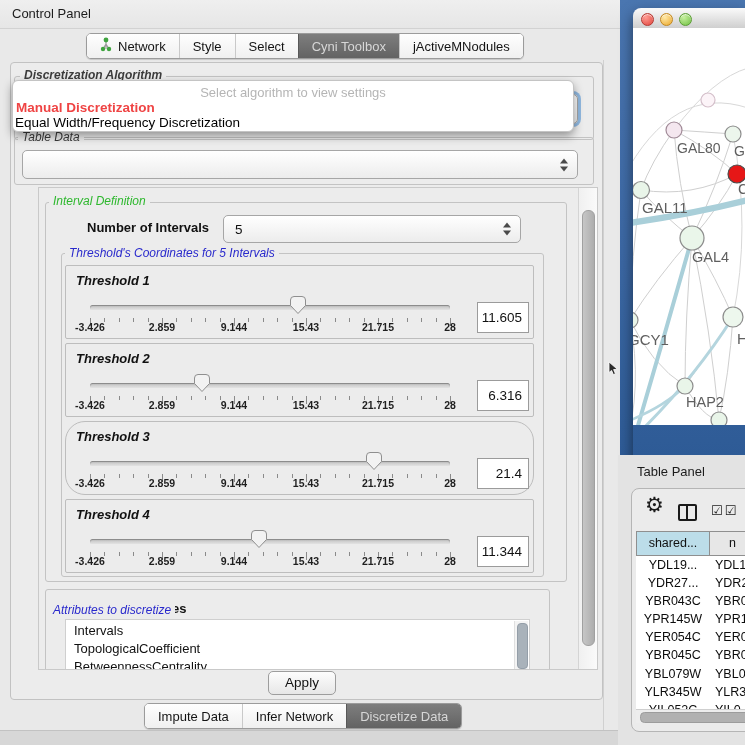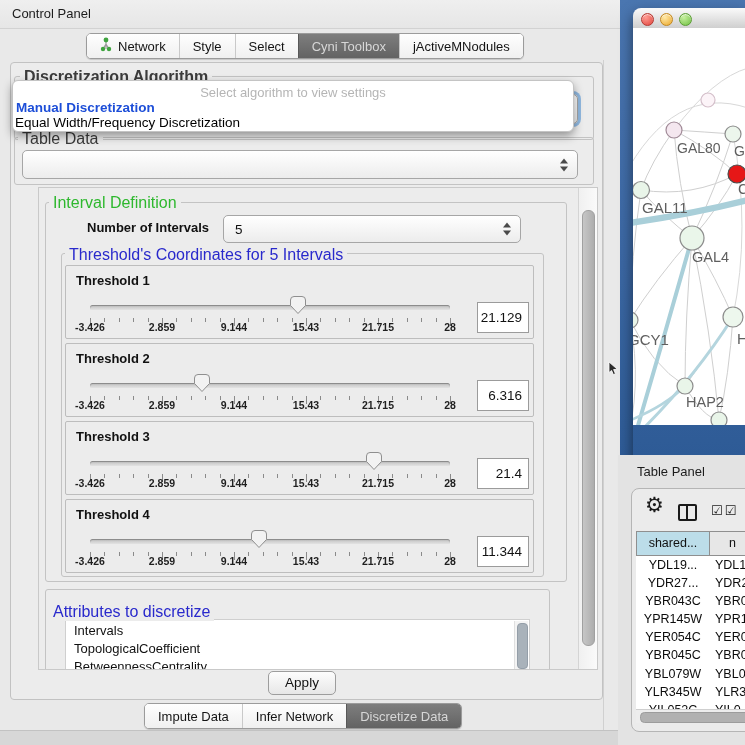--- a/index.html
+++ b/index.html
@@ -18,42 +18,42 @@
   .segbar{position:absolute;display:flex;height:24px;border:1px solid #9b9b9b;border-radius:5px;overflow:hidden;box-shadow:0 1px 1px rgba(0,0,0,.15);background:#fff;}
   .seg{display:flex;align-items:center;justify-content:center;font-size:13px;color:#141414;padding:0 13px;border-left:1px solid #c9c9c9;background:linear-gradient(#fefefe,#f0f0f0);white-space:nowrap;}
   .seg:first-child{border-left:none;}
   .seg.selected{background:linear-gradient(#7e7e7e,#636363);color:#d7d7d7;border-left-color:#585858;}
   .seg .tabicon{margin-right:6px;display:inline-block;}
 
   
   .content-panel{position:absolute;left:10px;top:62px;width:591px;height:636px;background:#ececec;border:1px solid #c2c2c2;border-radius:4px;}
 
   .tgroup{position:absolute;border:1px solid #c3c3c3;border-radius:3px;}
-  .tgroup-label{position:absolute;font-size:16px;background:#ececec;padding:0 4px;white-space:nowrap;z-index:2;}
+  .tgroup-label{position:absolute;font-size:12px;background:#ececec;padding:0 4px;white-space:nowrap;z-index:2;font-style:italic;}
   .lbl-dark{color:#3c3c3c;font-weight:bold;}
   .lbl-green{color:#2eb82e;}
   .lbl-blue{color:#2929cc;}
 
   .combo{position:absolute;background:linear-gradient(#ffffff,#ececec);border:1px solid #a6a6a6;border-radius:5px;}
   .combo .cval{position:absolute;left:11px;top:50%;transform:translateY(-50%);font-size:13.5px;color:#111;white-space:nowrap;}
   .combo-arrows{position:absolute;right:9px;top:50%;transform:translateY(-50%);}
   .arr-up{width:0;height:0;border-left:4px solid transparent;border-right:4px solid transparent;border-bottom:5px solid #4a4a4a;margin-bottom:3px;}
   .arr-down{width:0;height:0;border-left:4px solid transparent;border-right:4px solid transparent;border-top:5px solid #4a4a4a;}
   .combo.focused{box-shadow:0 0 0 3px rgba(95,156,217,.65);}
 
   
   .viewport{position:absolute;left:38px;top:187px;width:558px;height:481px;border:1px solid #c9c9c9;background:#ececec;overflow:hidden;}
   .vscroll-track{position:absolute;left:539px;top:0;width:18px;height:481px;background:linear-gradient(90deg,#f0f0f0,#fafafa);border-left:1px solid #d4d4d4;}
   .vscroll-thumb{position:absolute;left:3px;top:22px;width:11px;height:434px;border-radius:6px;background:linear-gradient(90deg,#c6c6c6,#adadad);border:1px solid #a0a0a0;}
 
   .bold13{font-size:13px;font-weight:bold;color:#111;}
 
   
   .tbox{position:absolute;left:26px;width:467px;height:72px;border:1px solid #bdbdbd;border-radius:2px;}
-  .tlabel{position:absolute;left:10px;top:7px;font-size:13px;font-weight:bold;color:#111;}
+  .tlabel{position:absolute;left:10px;top:7px;font-size:13px;font-weight:bold;color:#111;font-style:italic;}
   .track{position:absolute;left:24px;top:39px;width:360px;height:5px;border-radius:3px;background:linear-gradient(#bdbdbd,#e3e3e3);box-shadow:inset 0 1px 1px rgba(0,0,0,.3);}
   .thumb{position:absolute;top:29px;}
   .ticks{position:absolute;left:0;top:0;width:100%;height:100%;}
   .tick{position:absolute;top:52px;width:1px;background:#8a8a8a;}
   .tick.minor{height:4px;}
   .tick.major{height:8px;}
   .ticklabel{position:absolute;top:55px;width:50px;margin-left:-25px;text-align:center;font-size:10.5px;font-weight:bold;color:#1f1f1f;}
   .tvalue{position:absolute;left:411px;top:36px;width:44px;height:29px;background:#fff;border:1px solid #9b9b9b;font-size:13.5px;color:#111;text-align:right;line-height:29px;padding-right:6px;}
 
   
@@ -62,21 +62,21 @@
   .list-scroll{position:absolute;right:1px;top:1px;width:13px;height:50px;background:#f4f4f4;border-left:1px solid #e0e0e0;}
   .list-thumb{position:absolute;left:2px;top:2px;width:9px;height:44px;border-radius:4px;background:#a9b2ba;border:1px solid #949ea8;}
 
   .apply-btn{position:absolute;left:268px;top:671px;width:66px;height:22px;background:linear-gradient(#fdfdfd,#e7e7e7);border:1px solid #9d9d9d;border-radius:5px;font-size:13.5px;color:#111;text-align:center;line-height:21px;}
 
   .bottom-strip{position:absolute;left:0;top:730px;width:620px;height:15px;background:#d7d7d7;border-top:1px solid #c2c2c2;}
 
   
   .algo-popup{position:absolute;left:12px;top:80px;width:560px;height:50px;background:#fff;border:1px solid #c4c4c4;border-radius:6px;box-shadow:0 4px 10px rgba(0,0,0,.38);z-index:50;}
   .popup-hint{position:absolute;left:0;top:4px;width:100%;text-align:center;font-size:13px;color:#b5b5b5;}
-  .popup-item1{position:absolute;left:3px;top:19px;font-size:13.5px;font-weight:bold;color:#1d4ed8;}
+  .popup-item1{position:absolute;left:3px;top:19px;font-size:13.5px;font-weight:bold;color:#ef4444;}
   .popup-item2{position:absolute;left:2px;top:34px;font-size:13.5px;color:#000;}
 
   
   .netframe{position:absolute;left:620px;top:0;width:125px;height:455px;background:linear-gradient(180deg,#4a76b0 0%,#3c68a4 55%,#2e5b96 100%);}
   .macwin{position:absolute;left:13px;top:8px;width:112px;height:478px;border-radius:8px 0 0 0;box-shadow:0 6px 14px rgba(0,0,0,.5);}
   .mactitle{position:absolute;left:0;top:0;width:112px;height:20px;background:linear-gradient(#fafafa,#cfcfcf);border-bottom:1px solid #8f8f8f;border-radius:8px 0 0 0;}
   .light{position:absolute;top:4.5px;width:11px;height:11px;border-radius:50%;box-shadow:inset 0 1px 1px rgba(255,255,255,.7);}
   .light-red{left:8px;background:radial-gradient(circle at 35% 30%,#ff9b92,#e1443c);border:1px solid #b33630;}
   .light-yellow{left:27px;background:radial-gradient(circle at 35% 30%,#ffe9a8,#eca728);border:1px solid #c2871e;}
   .light-green{left:46px;background:radial-gradient(circle at 35% 30%,#c7f0a0,#6fc040);border:1px solid #5a9c33;}
@@ -219,21 +219,21 @@
           <div class="ticklabel" style="left: 24px;">-3.426</div>
           <div class="ticklabel" style="left: 96px;">2.859</div>
           <div class="ticklabel" style="left: 168px;">9.144</div>
           <div class="ticklabel" style="left: 240px;">15.43</div>
           <div class="ticklabel" style="left: 312px;">21.715</div>
           <div class="ticklabel" style="left: 384px;">28</div>
         </div>
       <svg class="thumb" width="18" height="20" viewBox="0 0 18 20" style="left: 222.791px;">
           <path d="M1.5 5 Q1.5 1.5 5 1.5 L13 1.5 Q16.5 1.5 16.5 5 L16.5 10.5 L9 18.5 L1.5 10.5 Z" fill="#f2f2f2" stroke="#8f8f8f"></path>
         </svg>
-      <div class="tvalue">21.129</div>
+      <div class="tvalue">11.605</div>
     </div>
     <div class="tbox" style="top:155px;">
       <div class="tlabel">Threshold 2</div>
       <div class="track"></div>
       <div class="ticks">
           <div class="tick major" style="left: 24px;"></div>
           <div class="tick minor" style="left: 38.4px;"></div>
           <div class="tick minor" style="left: 52.8px;"></div>
           <div class="tick minor" style="left: 67.2px;"></div>
           <div class="tick minor" style="left: 81.6px;"></div>
@@ -263,21 +263,21 @@
           <div class="ticklabel" style="left: 168px;">9.144</div>
           <div class="ticklabel" style="left: 240px;">15.43</div>
           <div class="ticklabel" style="left: 312px;">21.715</div>
           <div class="ticklabel" style="left: 384px;">28</div>
         </div>
       <svg class="thumb" width="18" height="20" viewBox="0 0 18 20" style="left: 126.599px;">
           <path d="M1.5 5 Q1.5 1.5 5 1.5 L13 1.5 Q16.5 1.5 16.5 5 L16.5 10.5 L9 18.5 L1.5 10.5 Z" fill="#f2f2f2" stroke="#8f8f8f"></path>
         </svg>
       <div class="tvalue">6.316</div>
     </div>
-    <div class="tbox" style="top:233px;">
+    <div class="tbox" style="top:233px;border-radius:20px;">
       <div class="tlabel">Threshold 3</div>
       <div class="track"></div>
       <div class="ticks">
           <div class="tick major" style="left: 24px;"></div>
           <div class="tick minor" style="left: 38.4px;"></div>
           <div class="tick minor" style="left: 52.8px;"></div>
           <div class="tick minor" style="left: 67.2px;"></div>
           <div class="tick minor" style="left: 81.6px;"></div>
           <div class="tick major" style="left: 96px;"></div>
           <div class="tick minor" style="left: 110.4px;"></div>

